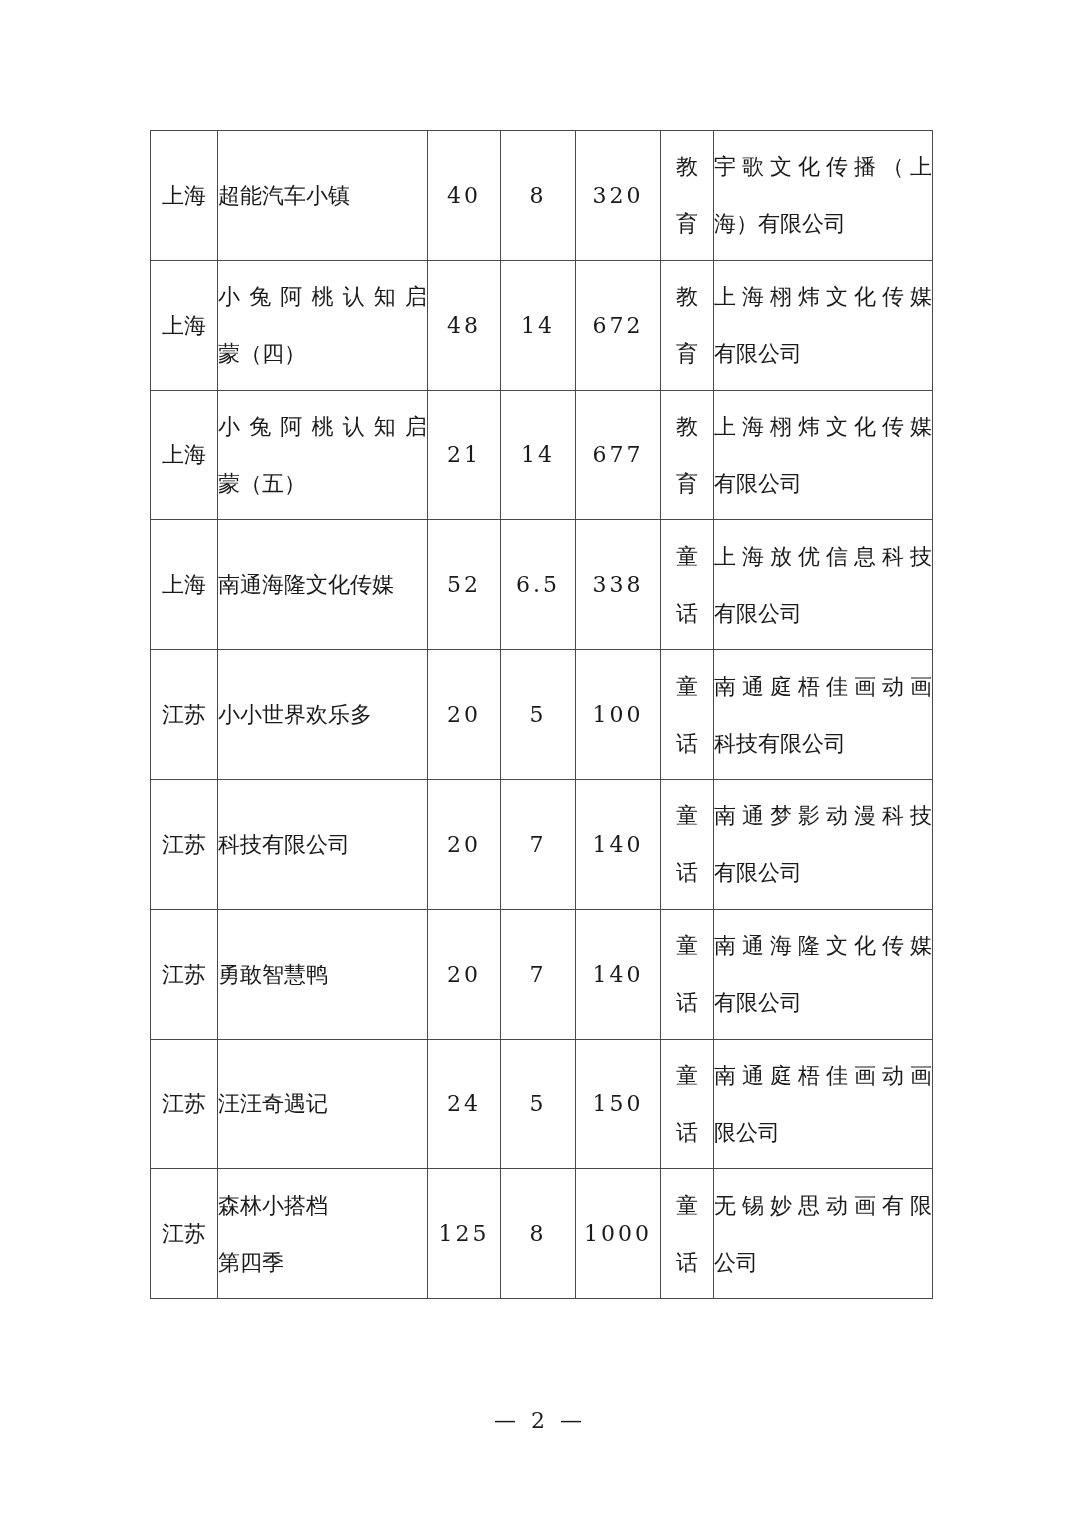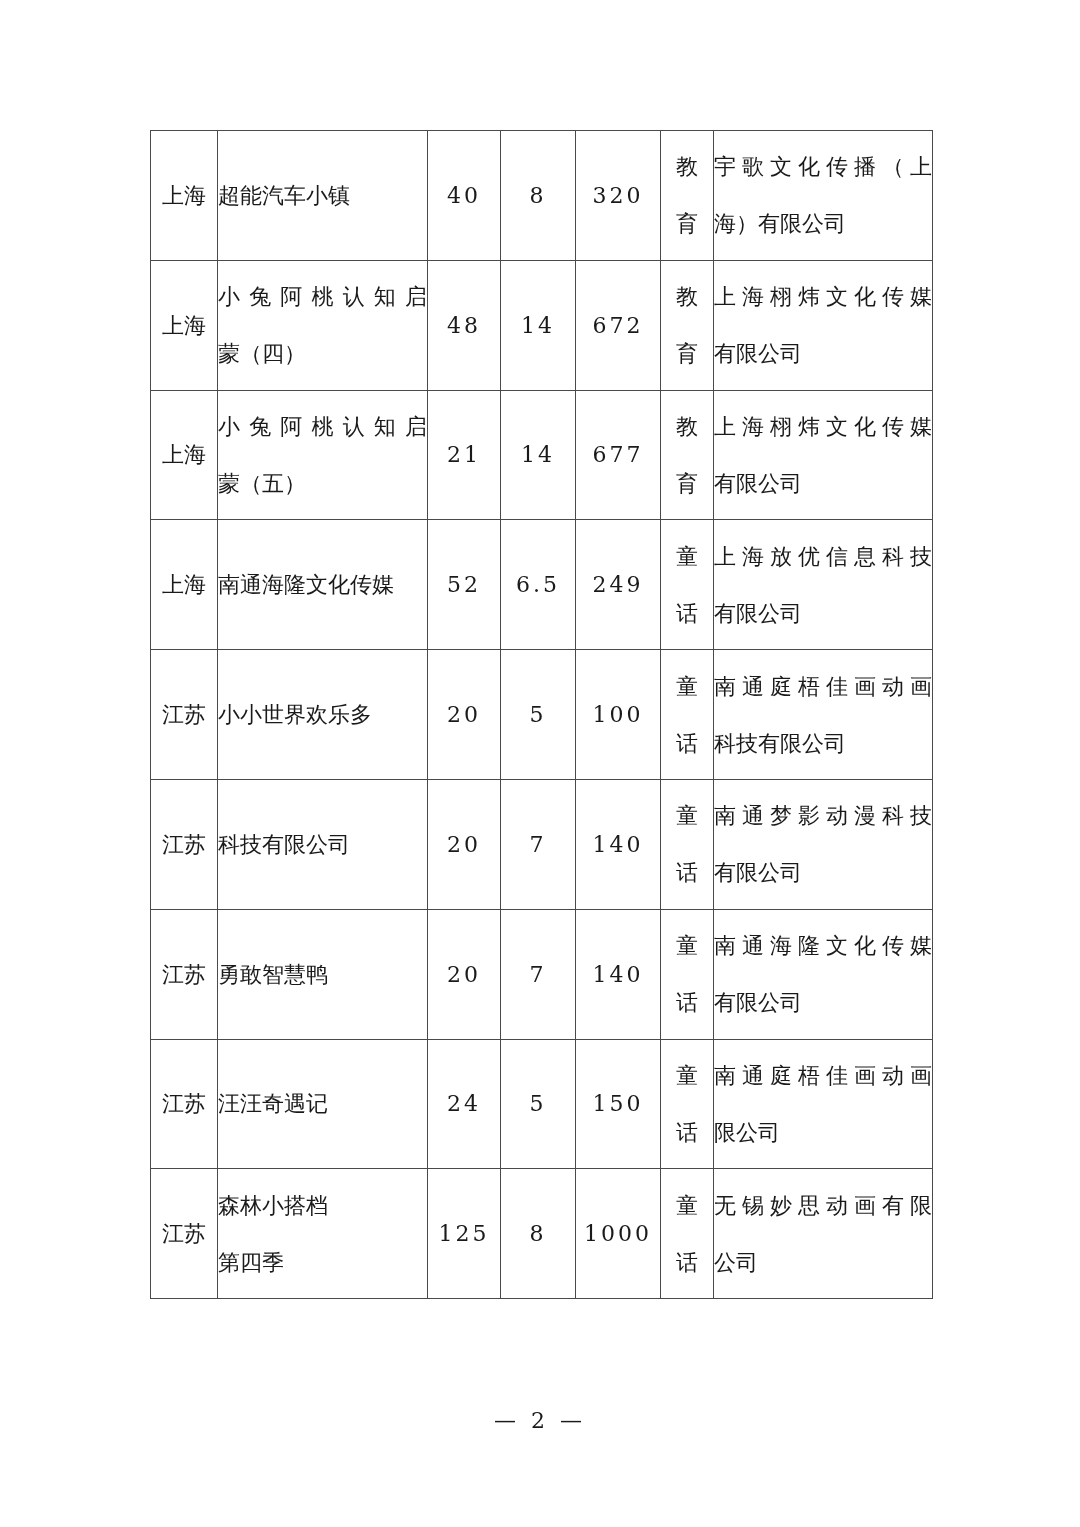--- a/index.html
+++ b/index.html
@@ -166,21 +166,21 @@
           <td class="c-left">
             <div class="cline">南通海隆文化传媒</div>
           </td>
           <td class="c-num">
             <div class="cline">52</div>
           </td>
           <td class="c-num">
             <div class="cline">6.5</div>
           </td>
           <td class="c-num">
-            <div class="cline">249</div>
+            <div class="cline">338</div>
           </td>
           <td class="c-center">
             <div class="cline">童</div>
             <div class="cline">话</div>
           </td>
           <td class="c-left">
             <div class="cline jline">上海放优信息科技</div>
             <div class="cline">有限公司</div>
           </td>
         </tr>

